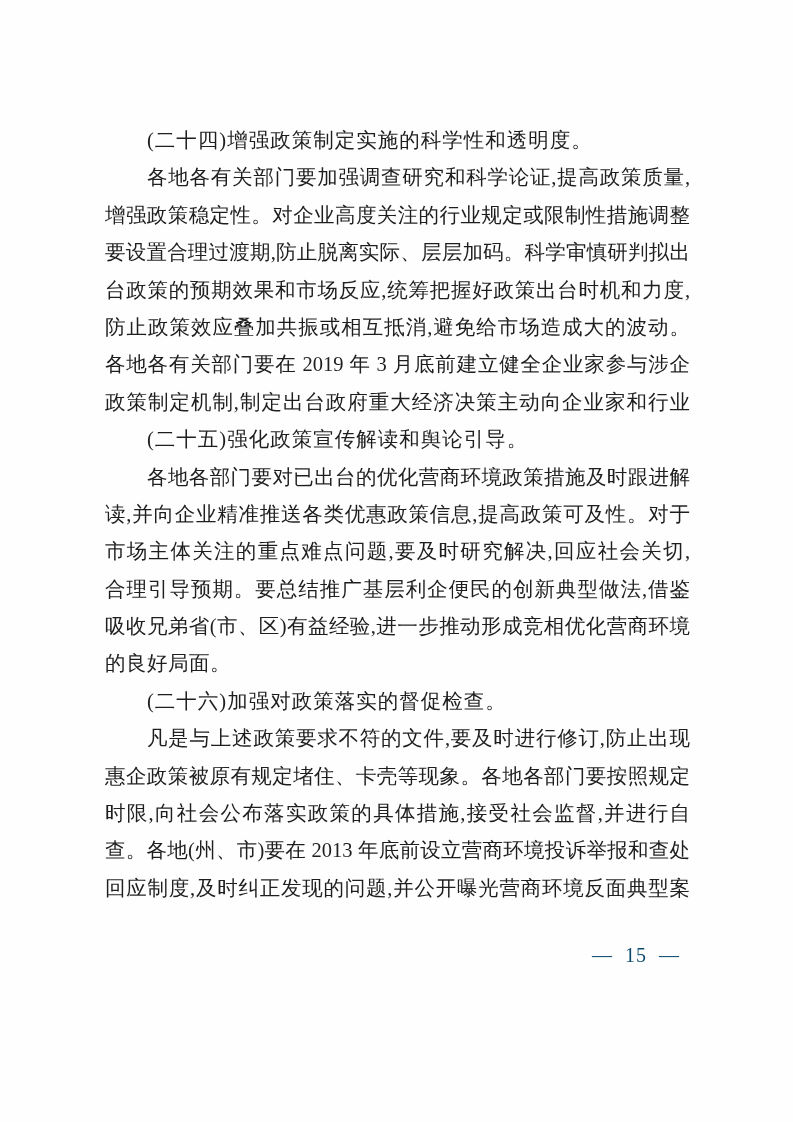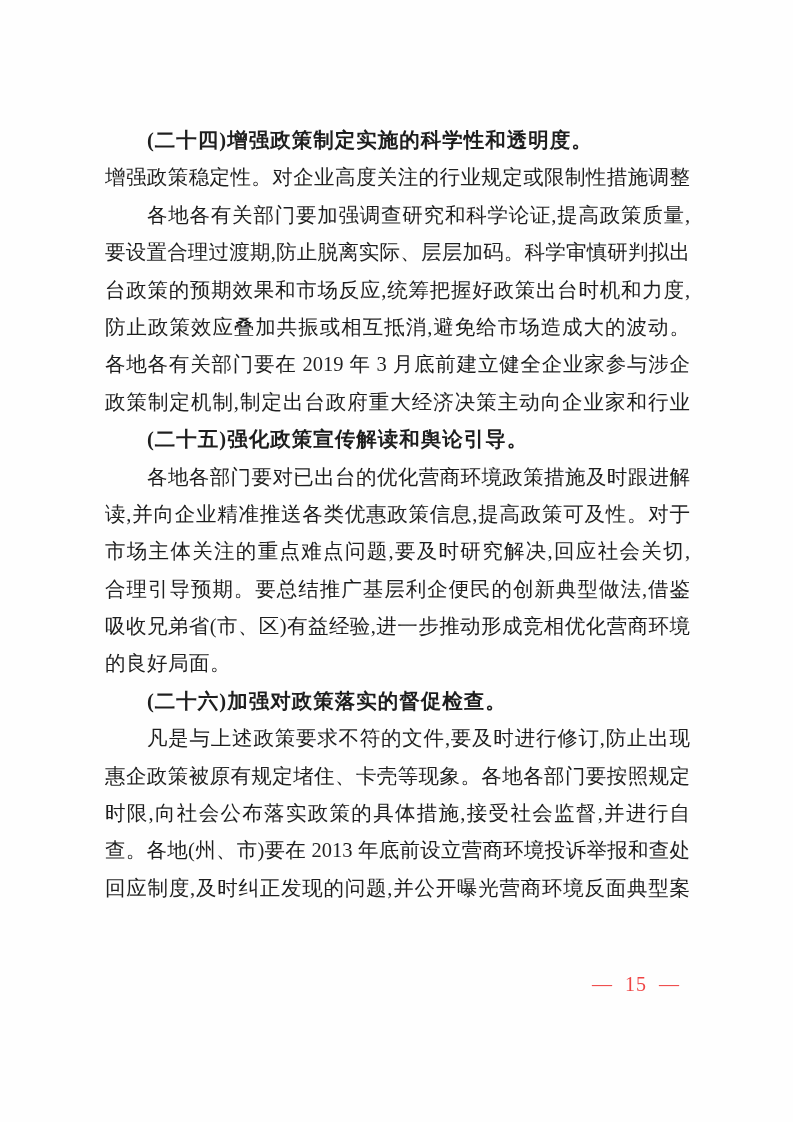--- a/index.html
+++ b/index.html
@@ -34,40 +34,39 @@
     text-align: justify;
     text-align-last: justify;
     text-justify: inter-character;
     letter-spacing: 0;
   }
   .text-line.indent {
     padding-left: 42px;
   }
   .text-line.heading {
     letter-spacing: 1px;
-    font-weight: bold;
   }
   .page-number {
     position: absolute;
-    top: 973px;
+    top: 944px;
     right: 113px;
     font-size: 20px;
     letter-spacing: 1px;
     word-spacing: 6px;
-    color: #ef4444;
+    color: #0c4a6e;
   }
 </style>
 </head>
 <body>
 
 <div class="page">
   <div class="text-block" id="text-block">
       <div class="text-line indent heading">(二十四)增强政策制定实施的科学性和透明度。</div>
+      <div class="text-line indent justify">各地各有关部门要加强调查研究和科学论证,提高政策质量,</div>
       <div class="text-line justify">增强政策稳定性。对企业高度关注的行业规定或限制性措施调整</div>
-      <div class="text-line indent justify">各地各有关部门要加强调查研究和科学论证,提高政策质量,</div>
       <div class="text-line justify">要设置合理过渡期,防止脱离实际、层层加码。科学审慎研判拟出</div>
       <div class="text-line justify">台政策的预期效果和市场反应,统筹把握好政策出台时机和力度,</div>
       <div class="text-line justify">防止政策效应叠加共振或相互抵消,避免给市场造成大的波动。</div>
       <div class="text-line justify">各地各有关部门要在 2019 年 3 月底前建立健全企业家参与涉企</div>
       <div class="text-line justify">政策制定机制,制定出台政府重大经济决策主动向企业家和行业</div>
       <div class="text-line indent heading">(二十五)强化政策宣传解读和舆论引导。</div>
       <div class="text-line indent justify">各地各部门要对已出台的优化营商环境政策措施及时跟进解</div>
       <div class="text-line justify">读,并向企业精准推送各类优惠政策信息,提高政策可及性。对于</div>
       <div class="text-line justify">市场主体关注的重点难点问题,要及时研究解决,回应社会关切,</div>
       <div class="text-line justify">合理引导预期。要总结推广基层利企便民的创新典型做法,借鉴</div>

